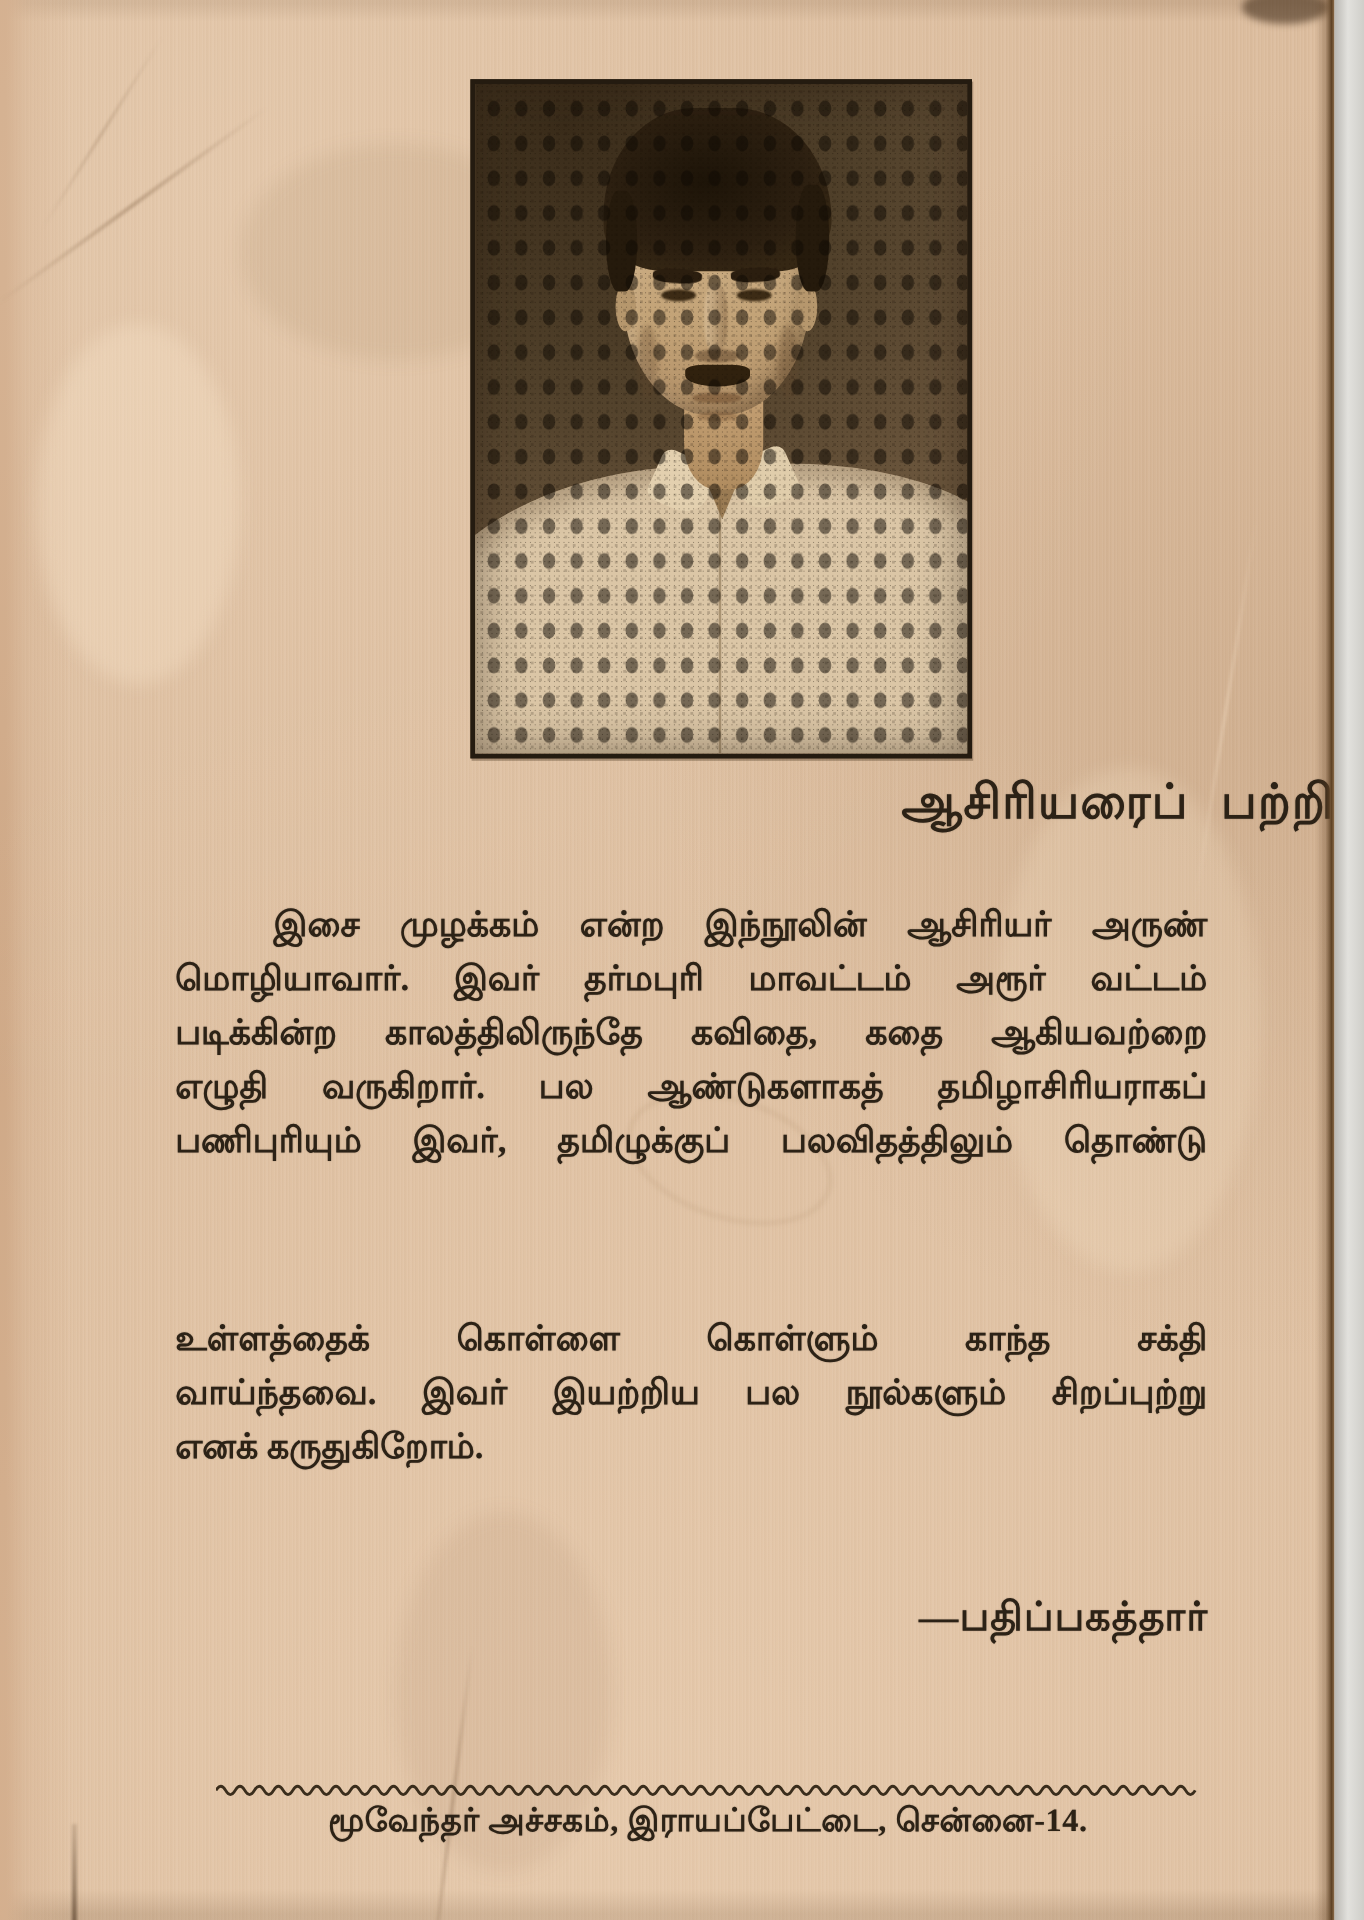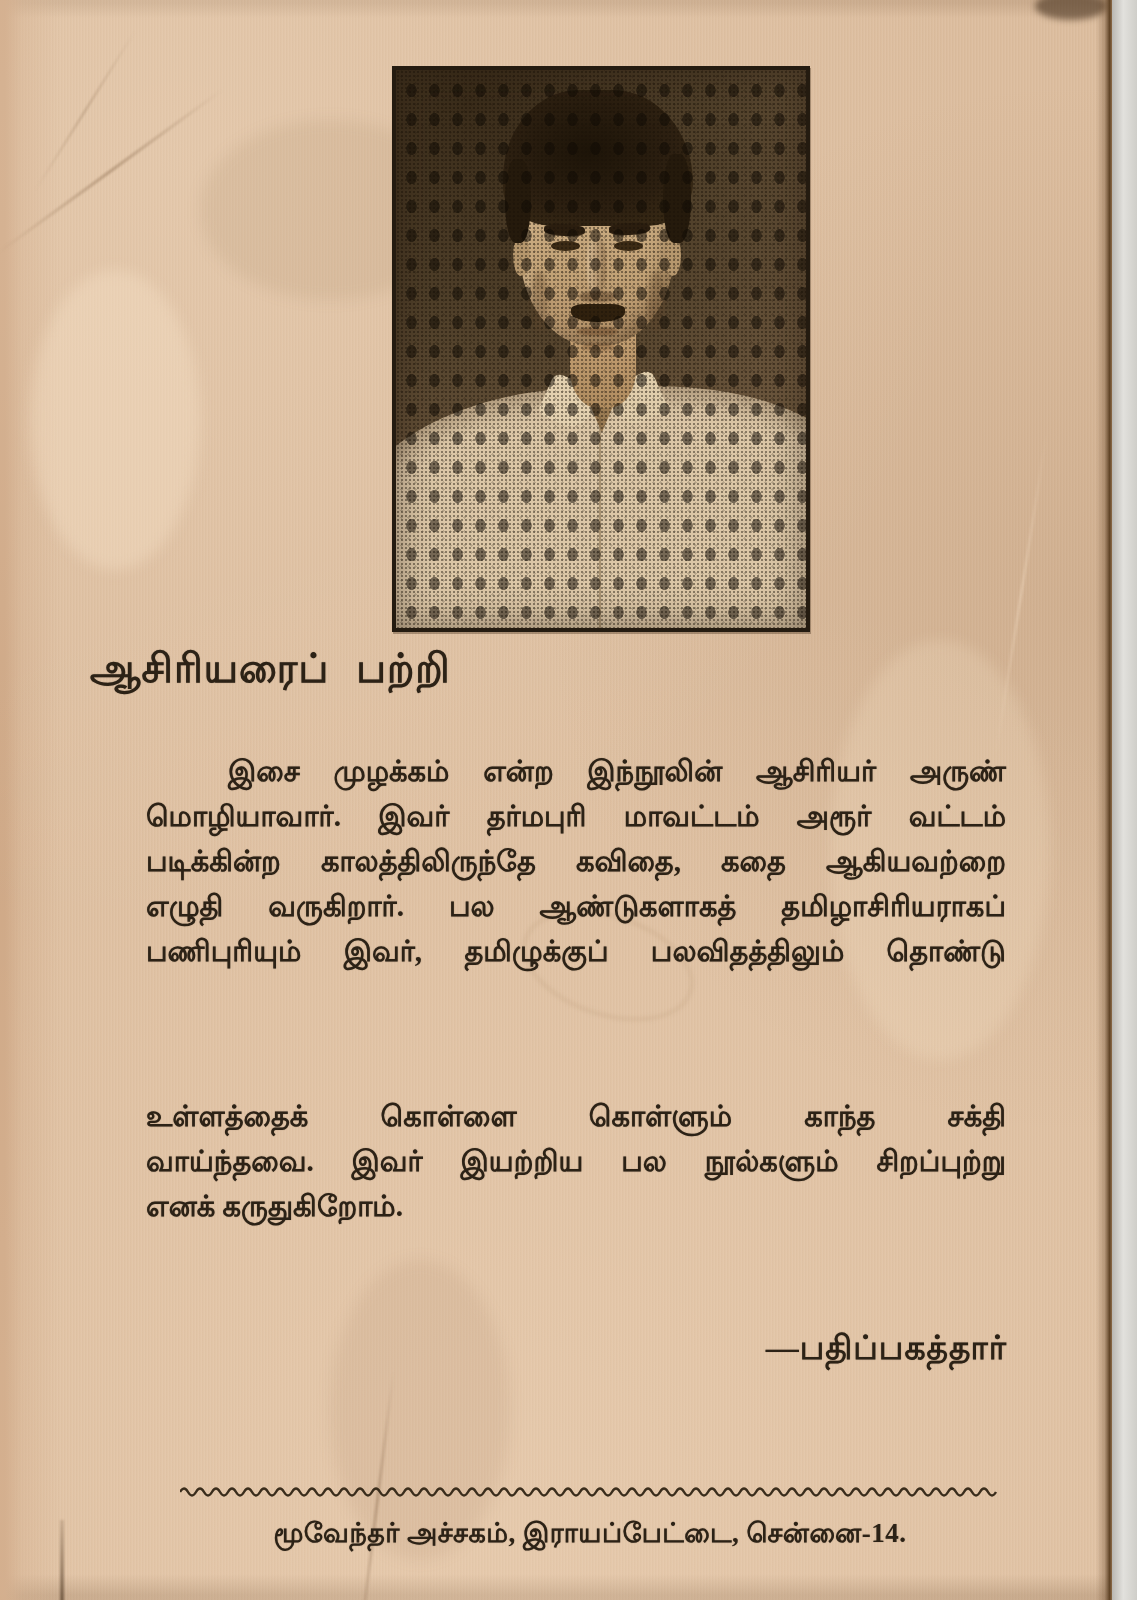--- a/index.html
+++ b/index.html
@@ -93,32 +93,32 @@
     background-image:radial-gradient(rgba(26,18,8,.50) 27%,transparent 28%),
                      radial-gradient(rgba(26,18,8,.22) 24%,transparent 26%);
     background-size:4px 4px,7px 7px;background-position:0 0,2px 3px;}
   .ph-spk{inset:0;opacity:.55;
     background-image:radial-gradient(rgba(14,9,3,.9) 30%,transparent 34%);
     background-size:23px 29px;background-position:4px 6px;}
   .ph-vig{inset:0;box-shadow:inset 0 0 38px rgba(28,18,8,.45);}
 
   
   .ink{color:#2c2216;text-shadow:0 0 1px rgba(44,34,22,.45);}
-  .heading{position:absolute;left:90px;right:25px;top:645px;text-align:left;
+  .heading{position:absolute;left:90px;right:25px;top:645px;text-align:right;
     font-weight:700;font-size:40px;letter-spacing:1px;word-spacing:16px;}
   .textblock{position:absolute;left:146px;width:860px;font-size:29px;font-weight:600;}
   .tb1{top:749px;}
   .tb2{top:1094px;}
   .tl{height:45px;line-height:45px;text-align:justify;text-align-last:justify;white-space:nowrap;}
   .tl.indent{text-indent:82px;}
   .tl.last{text-align-last:left;white-space:normal;}
   .signature{position:absolute;right:130px;top:1330px;font-size:33px;font-weight:700;letter-spacing:1px;text-align:center;}
   .imprint{position:absolute;left:170px;width:840px;top:1484px;text-align:center;}
   .imprint svg{display:block;margin:0 auto;}
-  .imprint-text{font-size:27px;font-weight:700;letter-spacing:.5px;margin-top:20px;}
+  .imprint-text{font-size:27px;font-weight:700;letter-spacing:.5px;margin-top:4px;}
 </style>
 </head>
 <body>
 
 <div class="stage">
 
   <div class="sheet"></div>
 
   <div class="stain s1"></div>
   <div class="stain s2"></div>

